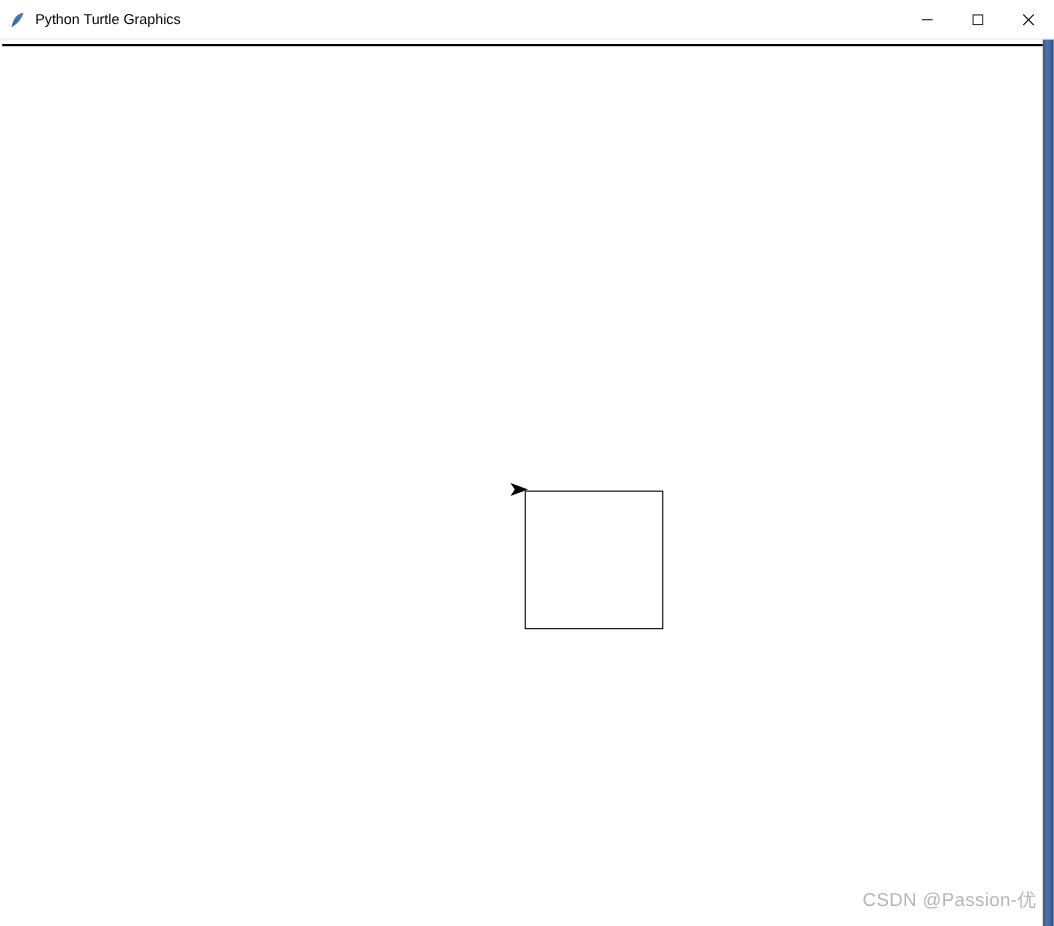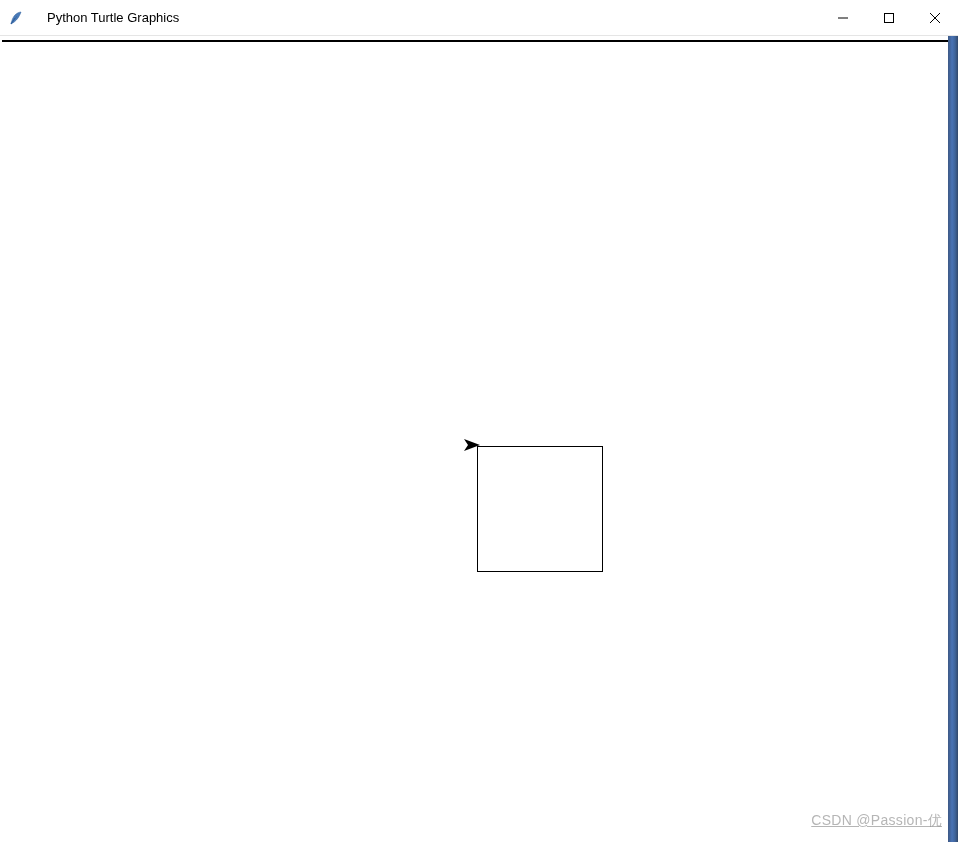--- a/index.html
+++ b/index.html
@@ -25,21 +25,21 @@
       display: flex;
       align-items: center;
       background: #ffffff;
       border-bottom: 1px solid #e5e5e5;
       position: relative;
     }
     .titlebar-left {
       display: flex;
       align-items: center;
       padding-left: 8px;
-      gap: 23px;
+      gap: 8px;
     }
     .app-icon {
       width: 16px;
       height: 16px;
       display: inline-block;
     }
     .title-text {
       font-size: 13px;
       color: #000000;
     }
@@ -93,24 +93,23 @@
       border: 1px solid #000000;
       background: transparent;
     }
     .turtle-cursor {
       position: absolute;
     }
     .watermark {
       position: absolute;
       right: 16px;
       bottom: 12px;
-      font-size: 14px;
+      font-size: 17px;
       color: rgba(120, 120, 120, 0.55);
       letter-spacing: 0.3px;
-      text-decoration: underline;
     }
   </style>
 </head>
 <body>
 
 <div class="window">
   <div class="titlebar">
     <div class="titlebar-left">
       <span class="app-icon">
         <svg viewBox="0 0 16 16" width="16" height="16">

